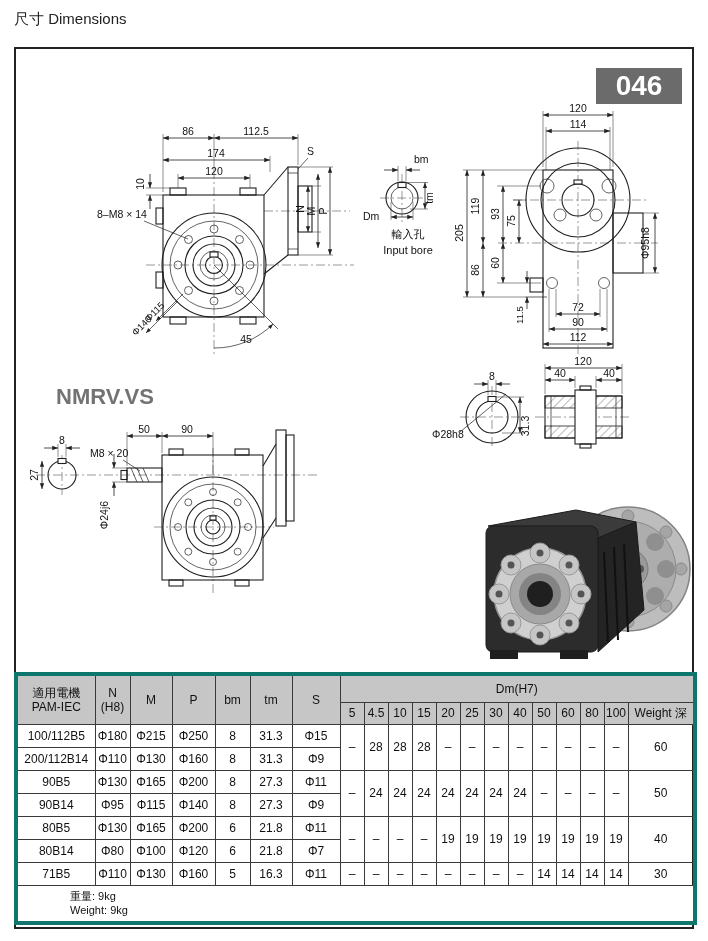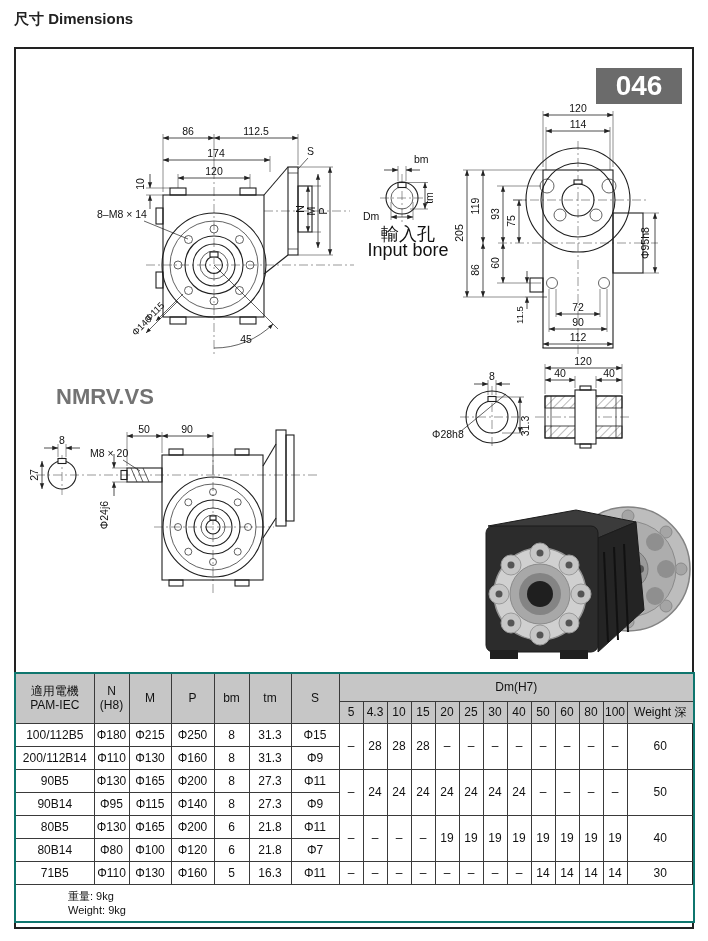--- a/index.html
+++ b/index.html
@@ -1,39 +1,39 @@
 <!DOCTYPE html>
 <html><head>
 <meta charset="utf-8">
 <style>
   html,body{margin:0;padding:0;background:#fff;}
   .page{position:relative;width:708px;height:941px;background:#fff;overflow:hidden;
         font-family:"Liberation Sans",sans-serif;color:#1a1a1a;}
   .abs{position:absolute;}
-  .page-title{left:14px;top:10px;font-size:15px;color:#222;font-weight:bold;}
+  .page-title{left:14px;top:10px;font-size:15px;color:#222;}
   .frame{left:14px;top:47px;width:676px;height:878px;border:2px solid #222;background:#fff;}
   .brand{left:54px;top:72px;font-size:30px;font-weight:bold;letter-spacing:1px;color:#111;}
   .badge{left:596px;top:68px;width:86px;height:36px;background:#6b6b6b;color:#fff;
          font-size:28px;font-weight:bold;display:flex;align-items:center;justify-content:center;}
   .vs-title{left:56px;top:384px;font-size:22px;font-weight:bold;color:#737373;}
-  .bore-label{text-align:center;font-size:18px;line-height:16px;color:#111;}
+  .bore-label{text-align:center;font-size:11px;line-height:16px;color:#111;}
   svg text{font-family:"Liberation Sans",sans-serif;font-size:10.5px;fill:#111;}
   svg text.sm{font-size:9.5px;}
   .out{stroke:#1f1f1f;stroke-width:1.1;fill:none;}
   .thin{stroke:#1f1f1f;stroke-width:0.7;fill:none;}
   .dim{stroke:#222;stroke-width:0.8;fill:none;}
   .ext{stroke:#333;stroke-width:0.55;fill:none;}
   .cl{stroke:#555;stroke-width:0.6;stroke-dasharray:9 3 2 3;fill:none;}
   .whitefill{fill:#fff;}
   
   .dim-table{left:14px;top:672px;width:680px;border-collapse:collapse;table-layout:fixed;
              font-size:12px;color:#111;}
   .dim-table th,.dim-table td{border:1px solid #3a3a3a;text-align:center;vertical-align:middle;
              padding:0;overflow:hidden;}
-  .dim-table{border:2px solid #0f766e;}
+  .dim-table{border:4px solid #0f766e;}
   .dim-table th{background:#c6c6c6;font-weight:normal;}
   .dim-table .pre{white-space:pre-line;line-height:14px;}
   .dim-table tr{height:23px;}
   .dim-table tr.hdr1{height:28px;}
   .dim-table tr.hdr2{height:22px;}
   .dim-table tr.noterow{height:38px;}
   .dim-table td.note{text-align:left;padding-left:52px;font-size:11px;line-height:14px;background:#fff;}
 </style>
 </head>
 <body>
@@ -447,21 +447,21 @@
 (H8)</th>
       <th rowspan="2">M</th>
       <th rowspan="2">P</th>
       <th rowspan="2">bm</th>
       <th rowspan="2">tm</th>
       <th rowspan="2">S</th>
       <th colspan="13">Dm(H7)</th>
     </tr>
     <tr class="hdr2">
       <th>5</th>
-      <th>4.3</th>
+      <th>4.5</th>
       <th>10</th>
       <th>15</th>
       <th>20</th>
       <th>25</th>
       <th>30</th>
       <th>40</th>
       <th>50</th>
       <th>60</th>
       <th>80</th>
       <th>100</th>

